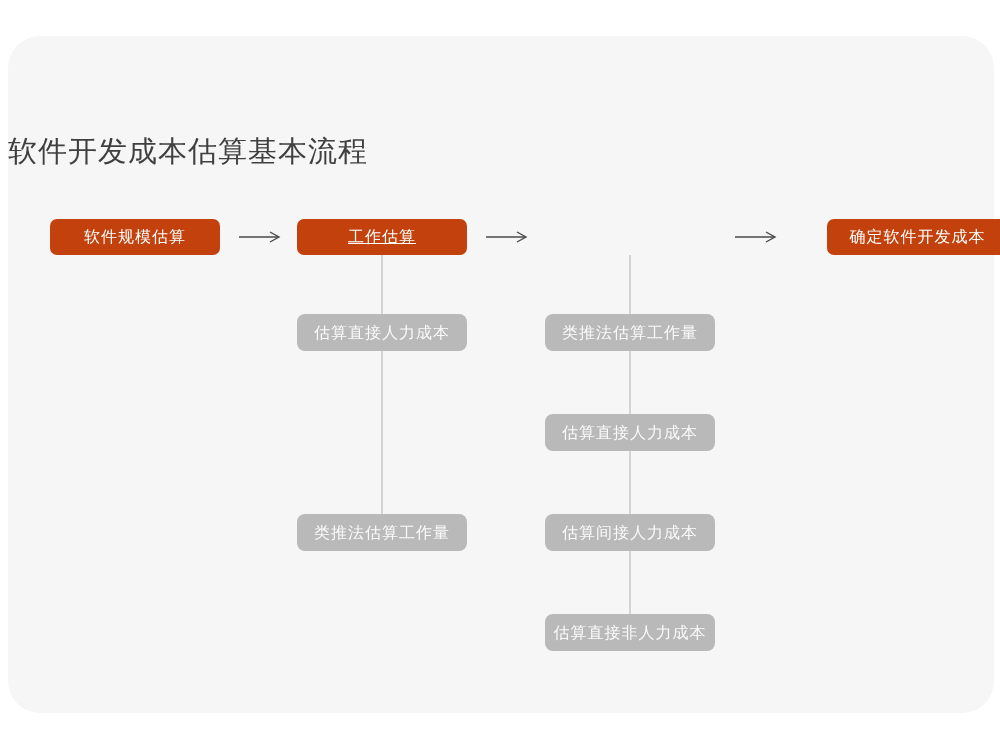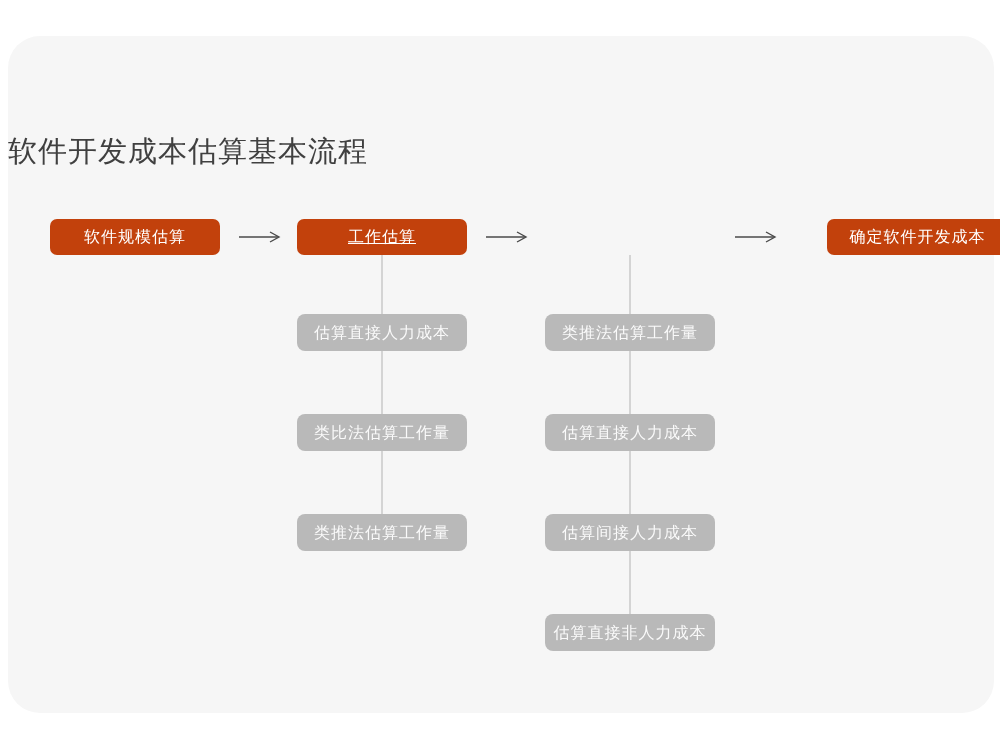--- a/index.html
+++ b/index.html
@@ -110,21 +110,20 @@
 
 
     <svg class="arrow a3" viewBox="0 0 44 12">
       <line x1="1" y1="6" x2="40" y2="6" stroke="#4a4a4a" stroke-width="1.4"></line>
       <polyline points="32,1 41,6 32,11" fill="none" stroke="#4a4a4a" stroke-width="1.4"></polyline>
     </svg>
 
     <div class="node main m4">确定软件开发成本</div>
 
     <div class="node sub col-a-x r1">估算直接人力成本</div>
-    <div class="node sub col-a-x r2">类比法估算工作量</div>
     <div class="node sub col-a-x r3">类推法估算工作量</div>
 
     <div class="node sub col-b-x r1">类推法估算工作量</div>
     <div class="node sub col-b-x r3">估算间接人力成本</div>
     <div class="node sub col-b-x r2">估算直接人力成本</div>
     <div class="node sub col-b-x r4">估算直接非人力成本</div>
 
   </div>
 </div>
 

